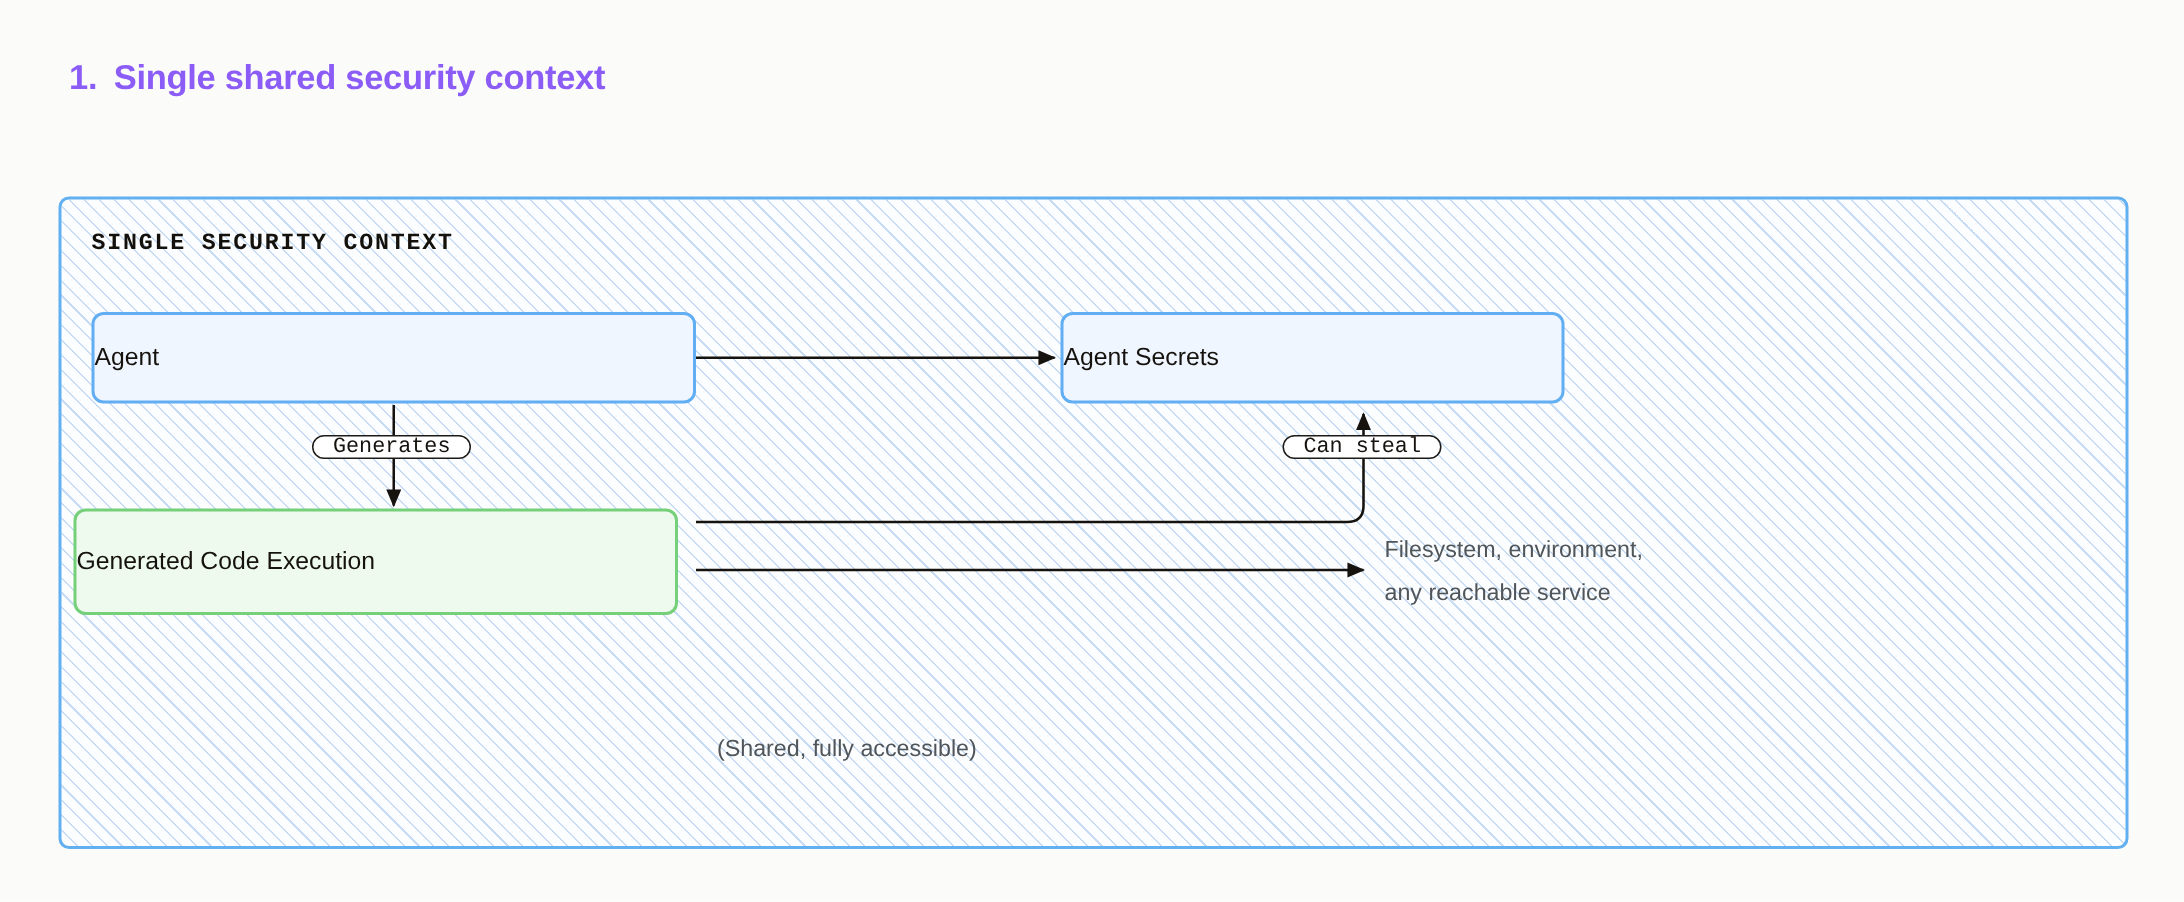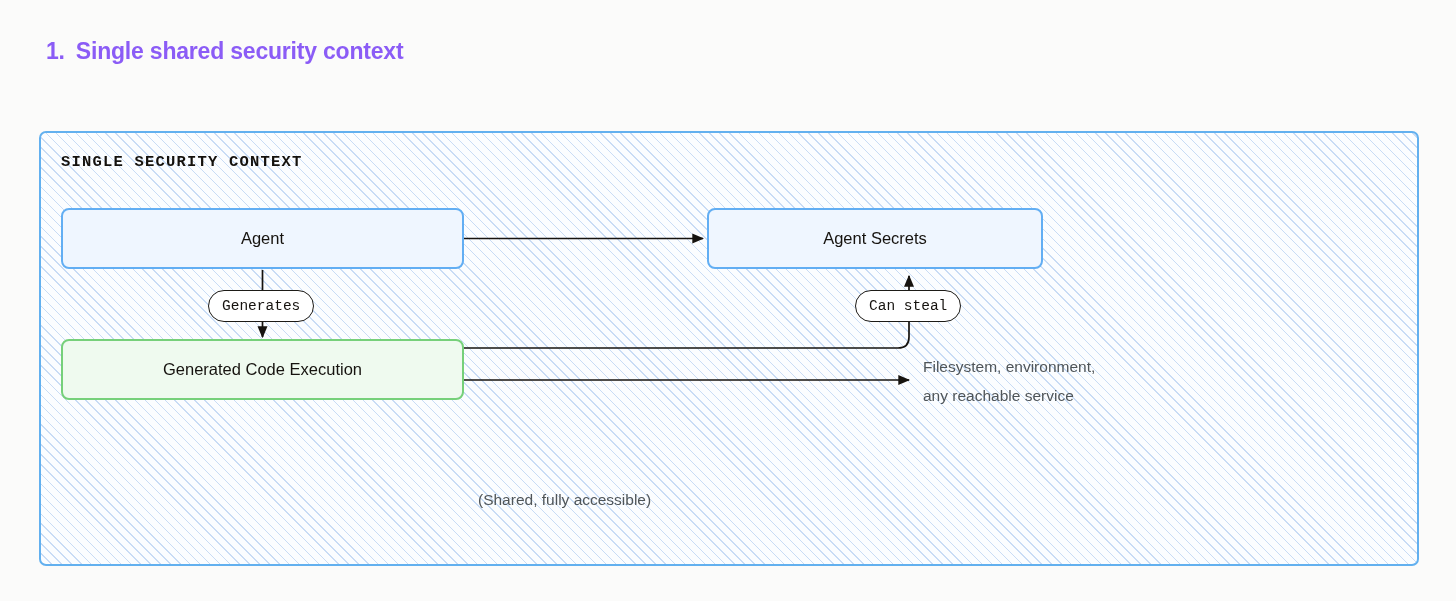--- a/index.html
+++ b/index.html
@@ -48,40 +48,39 @@
     letter-spacing: 1.2px;
     color: #14110d;
     white-space: nowrap;
   }
 
   
   .node {
     position: absolute;
     display: flex;
     align-items: center;
-    justify-content: center;
     border-radius: 8px;
     font-size: 16.5px;
     color: #16130f;
     text-align: center;
     z-index: 3;
   }
   .node.blue  { background: #eff6ff; border: 2px solid #62aef3; }
   .node.green { background: #effaef; border: 2px solid #76d07a; }
 
   
   .wires { position: absolute; left: 0; top: 0; width: 1380px; height: 435px; z-index: 2; }
 
   
   .pill {
     position: absolute;
     display: flex;
     align-items: center;
     justify-content: center;
-    height: 32px;
+    height: 16px;
     padding: 0 13px;
     background: #ffffff;
     border: 1.6px solid #1d1b17;
     border-radius: 999px;
     font-family: "Liberation Mono", "DejaVu Sans Mono", monospace;
     font-size: 14.5px;
     color: #16130f;
     white-space: nowrap;
     z-index: 4;
   }
@@ -126,21 +125,21 @@
     </svg>
 
     <div class="node blue" style="left:20px; top:75px; width:403px; height:61px;">
       <span>Agent</span>
     </div>
 
     <div class="node blue" style="left:666px; top:75px; width:336px; height:61px;">
       <span>Agent Secrets</span>
     </div>
 
-    <div class="node green" style="left:20px; top:206px; width:403px; height:61px;">
+    <div class="node green" style="left:8px; top:206px; width:403px; height:71px;">
       <span>Generated Code Execution</span>
     </div>
 
 
     <div class="pill" style="left:167px; top:157px;">
       <span>Generates</span>
     </div>
 
     <div class="pill" style="left:814px; top:157px;">
       <span>Can steal</span>

